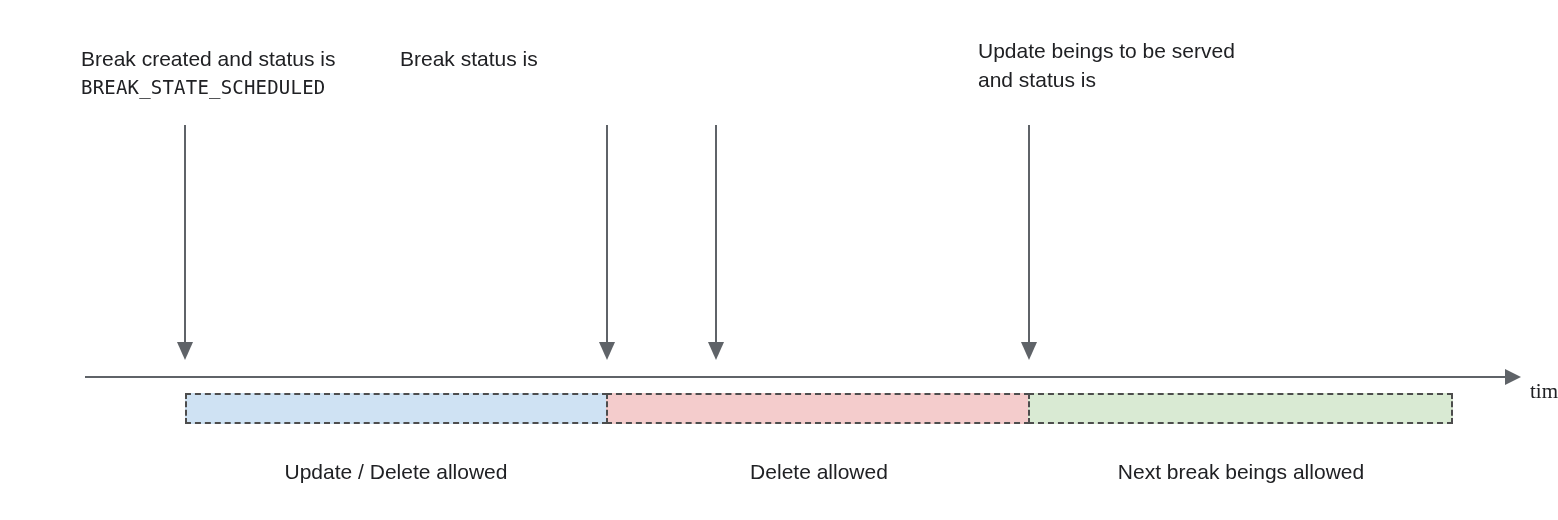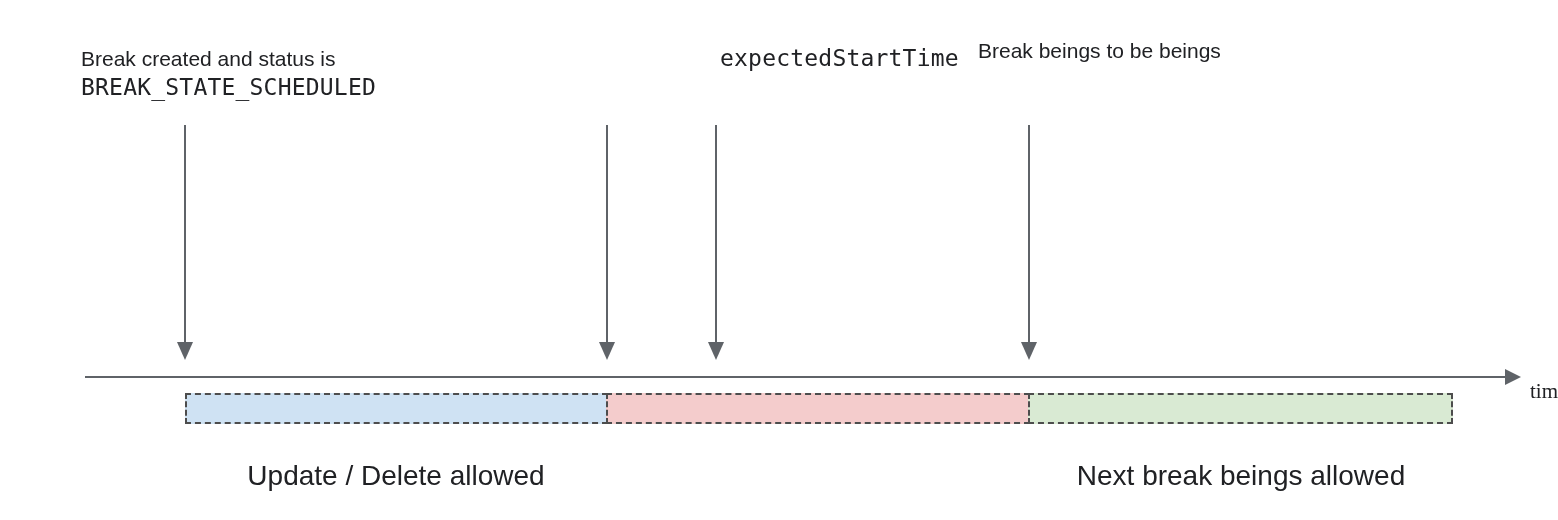--- a/index.html
+++ b/index.html
@@ -20,21 +20,21 @@
   
   .annotation {
     position: absolute;
     color: #202124;
     font-size: 21px;
     line-height: 29px;
     white-space: nowrap;
   }
   .annotation .code {
     font-family: "DejaVu Sans Mono", monospace;
-    font-size: 23px;
+    font-size: 19px;
     letter-spacing: 0.2px;
   }
 
   
   .v-arrow {
     position: absolute;
     top: 125px;
     width: 16px;
     margin-left: -8px; 
     display: flex;
@@ -96,45 +96,46 @@
   }
   .segment.s1 { width: 423px; }
   .segment.s2 { width: 424px; margin-left: -2px; }
   .segment.s3 { width: 425px; margin-left: -2px; }
 
   
   .period-label {
     position: absolute;
     top: 460px;
     transform: translateX(-50%);
-    font-size: 28px;
+    font-size: 21px;
     color: #202124;
     white-space: nowrap;
     text-align: right;
   }
 </style>
 </head>
 <body>
 
 <div class="canvas">
 
   <div class="annotation" style="left:33px; top:44px;">
     <div>Break created and status is</div>
     <div class="code">BREAK_STATE_SCHEDULED</div>
   </div>
 
   <div class="annotation" style="left:352px; top:44px;">
+    <div>Break status is</div>
   </div>
 
   <div class="annotation" style="left:672px; top:44px;">
-    <div class="code">expectedStartTime</div>
   </div>
 
   <div class="annotation" style="left:930px; top:36px;">
-    <div>Break beings to be beings</div>
+    <div>Update beings to be served</div>
+    <div>and status is</div>
   </div>
 
   <div class="v-arrow" style="left:137px;">
     <div class="shaft"></div>
     <div class="head"></div>
   </div>
   <div class="v-arrow" style="left:559px;">
     <div class="shaft"></div>
     <div class="head"></div>
   </div>
@@ -151,15 +152,16 @@
   <div class="axis-head"></div>
   <div class="axis-label">time</div>
 
   <div class="period-bar">
     <div class="segment s1" style="background: rgb(207, 226, 243);"></div>
     <div class="segment s2" style="background: rgb(244, 204, 204);"></div>
     <div class="segment s3" style="background: rgb(217, 234, 211);"></div>
   </div>
 
   <div class="period-label" style="left:348px;">Update / Delete allowed</div>
+  <div class="period-label" style="left:771px;">Delete allowed</div>
   <div class="period-label" style="left:1193px;">Next break beings allowed</div>
 
 </div>
 
 </body></html>

